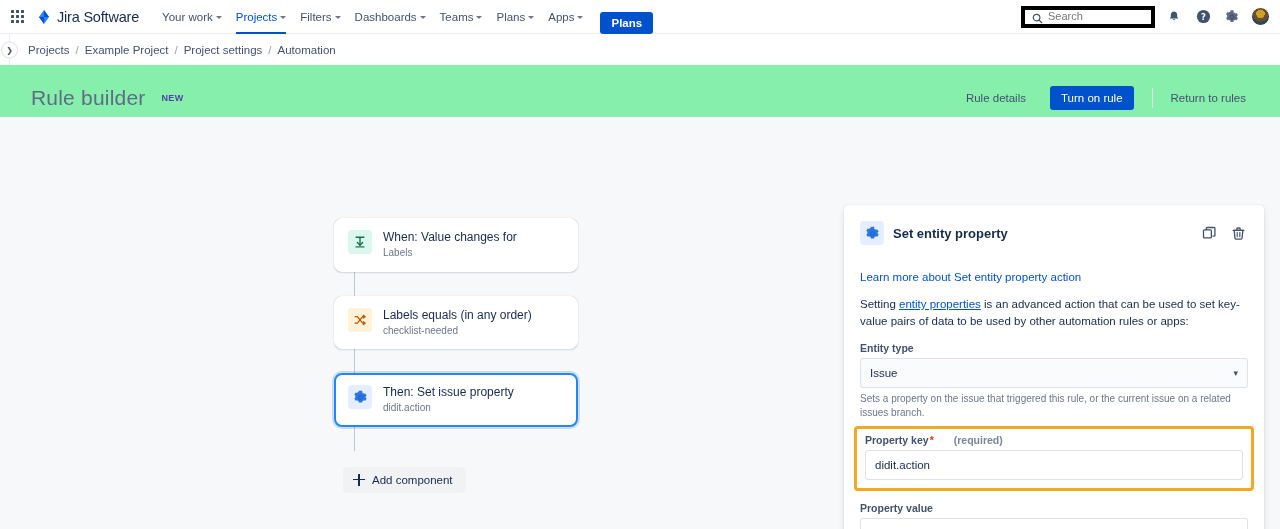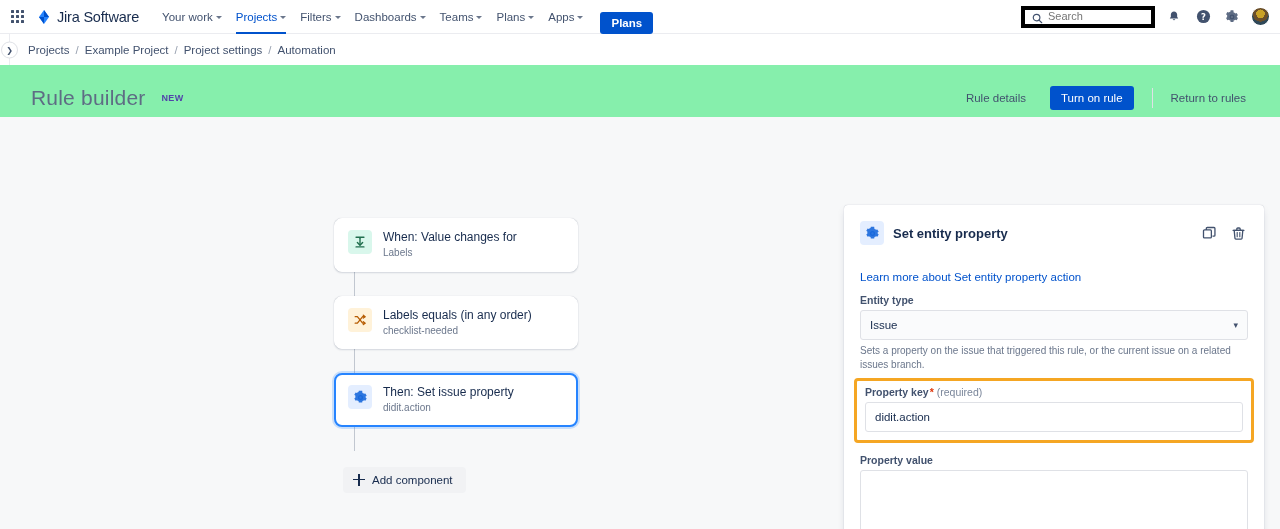--- a/index.html
+++ b/index.html
@@ -133,21 +133,21 @@
   }
   .panel-head { display: flex; align-items: center; gap: 9px; }
   .panel-title { font-size: 13px; font-weight: 700; color: #172b4d; }
   .panel-head-actions { margin-left: auto; display: flex; align-items: center; gap: 9px; }
   .learnlink { display: block; margin-top: 26px; font-size: 11.5px; color: #0052cc; cursor: pointer; }
   .desc { margin-top: 13px; font-size: 11.5px; line-height: 1.5; color: #172b4d; }
   .desc a { color: #0052cc; text-decoration: underline; cursor: pointer; }
 
   .fieldlabel { font-size: 10.5px; font-weight: 600; color: #42526e; margin-top: 11px; margin-bottom: 4px; }
   .req-star { color: #de350b; margin-left: 1px; }
-  .req-note { color: #7a869a; font-weight: 400; margin-left: 3px; }
+  .req-note { color: #7a869a; font-weight: 700; margin-left: 20px; }
   .select {
     height: 30px; border: 1px solid #dfe1e6; border-radius: 3px; background: #fafbfc;
     display: flex; align-items: center; padding: 0 9px; font-size: 11.5px; color: #172b4d;
     cursor: pointer;
   }
   .select .chev { margin-left: auto; color: #42526e; font-size: 9px; }
   .helper { font-size: 10px; color: #6b778c; margin-top: 4px; line-height: 1.4; }
 
   .highlight {
     border: 3px solid #f5a623; border-radius: 4px; padding: 5px 8px 8px 8px;
@@ -367,20 +367,23 @@
               <path d="M6.2 4.6V3.1a1 1 0 0 1 1-1h1.6a1 1 0 0 1 1 1v1.5" fill="none" stroke="#42526e" stroke-width="1.4"></path>
               <line x1="6.6" y1="7" x2="6.6" y2="11.4" stroke="#42526e" stroke-width="1.2" stroke-linecap="round"></line>
               <line x1="9.4" y1="7" x2="9.4" y2="11.4" stroke="#42526e" stroke-width="1.2" stroke-linecap="round"></line>
             </svg>
           </span>
         </div>
       </div>
 
       <span class="learnlink">Learn more about Set entity property action</span>
 
+      <p class="desc">
+        <span>Setting </span><a>entity properties</a><span> is an advanced action that can be used to set key-value pairs of data to be used by other automation rules or apps:</span>
+      </p>
 
       <div class="fieldlabel">Entity type</div>
       <div class="select">
         <span>Issue</span>
         <span class="chev">▾</span>
       </div>
       <div class="helper">Sets a property on the issue that triggered this rule, or the current issue on a related issues branch.</div>
 
       <div class="highlight">
         <div class="fieldlabel">

